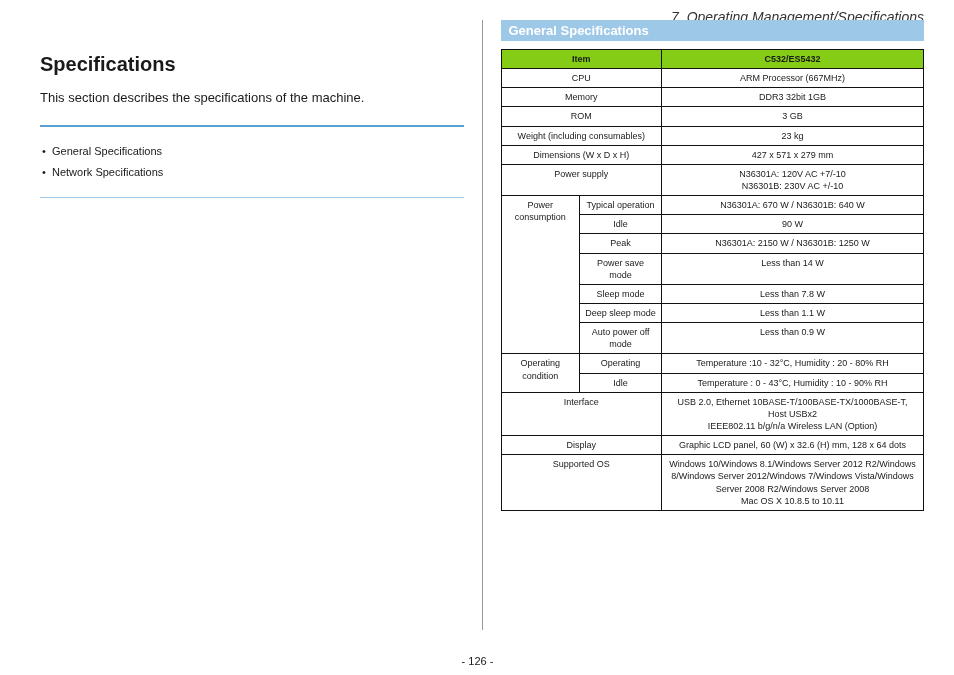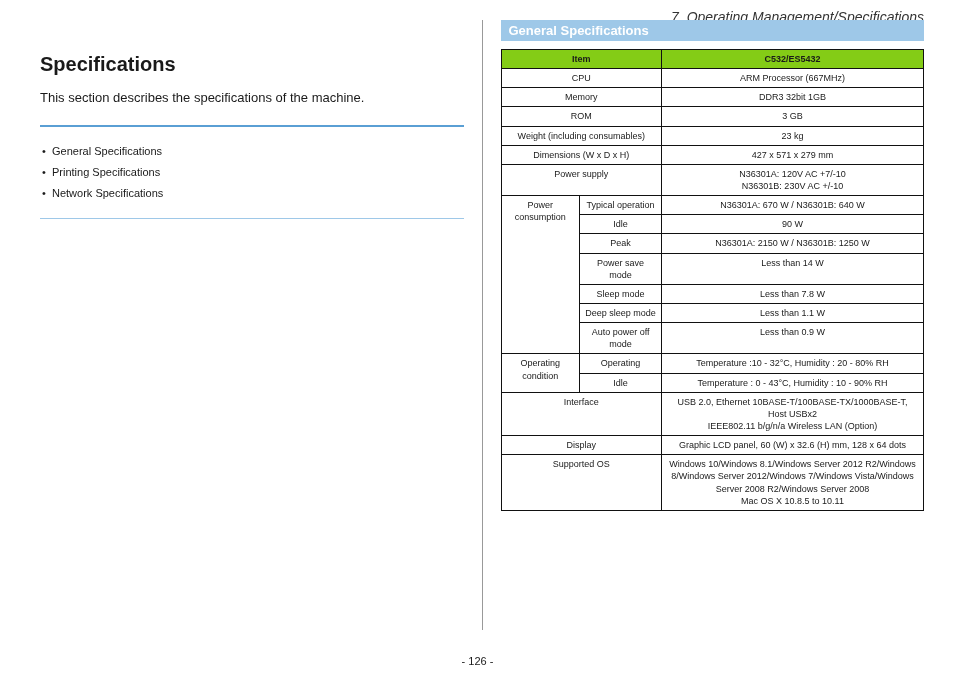--- a/index.html
+++ b/index.html
@@ -98,21 +98,20 @@
 
 <div class="breadcrumb">7. Operating Management/Specifications</div>
 
 <div class="page">
   <div class="col col-left">
     <h1 class="h1">Specifications</h1>
     <p class="intro">This section describes the specifications of the machine.</p>
     <div class="rule-strong"></div>
     <ul class="toc" id="toc">
         <li>General Specifications</li>
-        <li>Printing Specifications</li>
         <li>Network Specifications</li>
       </ul>
     <div class="rule-light"></div>
   </div>
 
   <div class="col col-right">
     <div class="section-head">General Specifications</div>
     <table class="spec">
       <thead>
         <tr>

